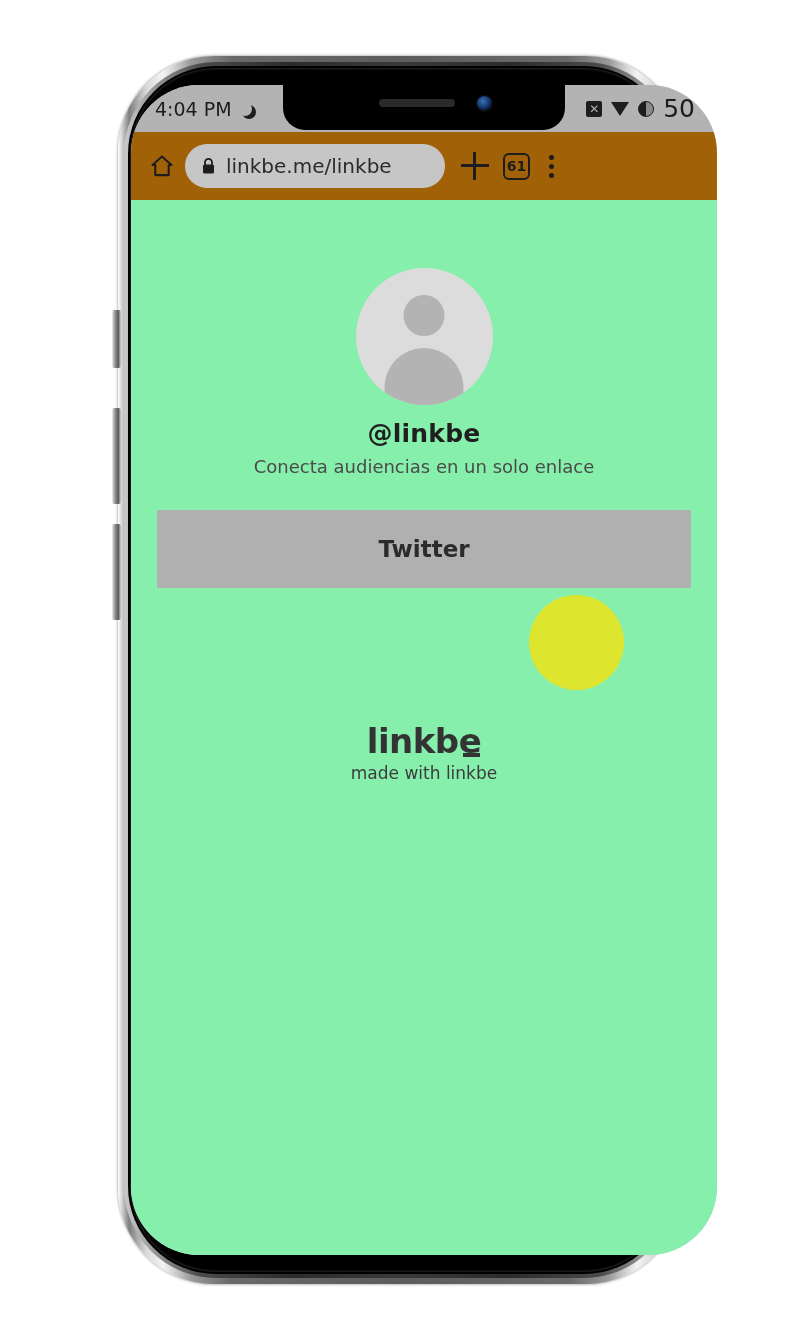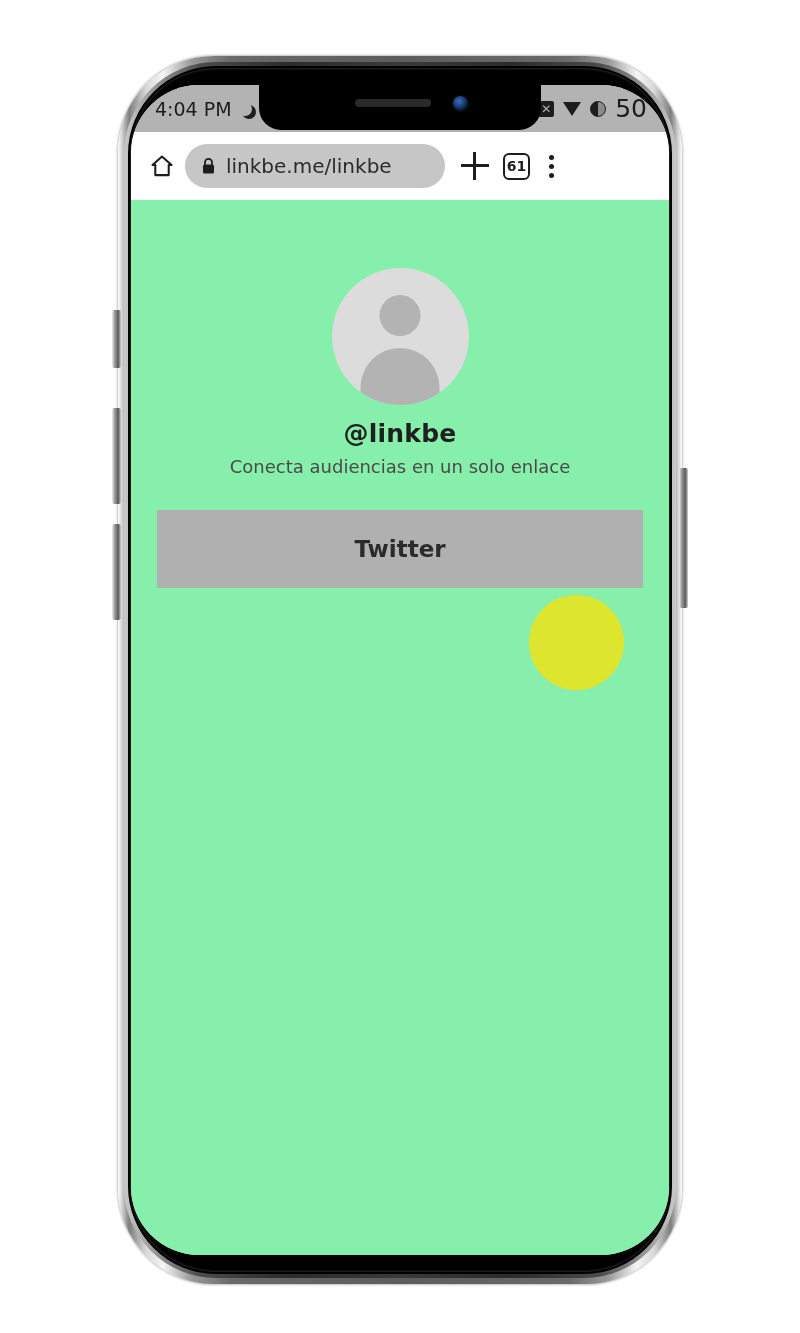--- a/index.html
+++ b/index.html
@@ -85,20 +85,21 @@
   
   #screen {
     position: absolute;
     left: 31px;   
     top: 37px;    
     width: 538px; 
     height: 1170px;
     border-radius: 68px;
     overflow: hidden;
     background: #d4d4d4;
+    padding-left: 48px;
   }
 
   
   #statusbar {
     position: absolute;
     left: 0; top: 0;
     width: 100%;
     height: 47px;
     background: #b3b3b3;
     color: #1d1d1d;
@@ -189,21 +190,21 @@
     box-shadow: 0 0 0 1px #0c0c0c;
   }
 
   
   #browser-bar {
     position: absolute;
     left: 0;
     top: 47px;
     width: 100%;
     height: 68px;
-    background: #ffffff;
+    background: #a16207;
     display: flex;
     align-items: center;
     box-sizing: border-box;
     padding: 0 18px 0 18px;
     gap: 10px;
   }
   .home-icon {
     width: 26px; height: 26px;
     flex: 0 0 auto;
   }
@@ -453,19 +454,23 @@
         <div class="body"></div>
       </div>
 
       <div id="handle">@linkbe</div>
       <div id="tagline">Conecta audiencias en un solo enlace</div>
 
       <div id="links">
         <button class="link-button">Twitter</button>
       </div>
 
+      <div id="footer">
+        <div id="footer-logo">linkbe</div>
+        <div id="footer-text">made with linkbe</div>
+      </div>
 
     </div>
 
     <div id="click-indicator"></div>
 
   </div>
 </div>
 
 </body></html>

